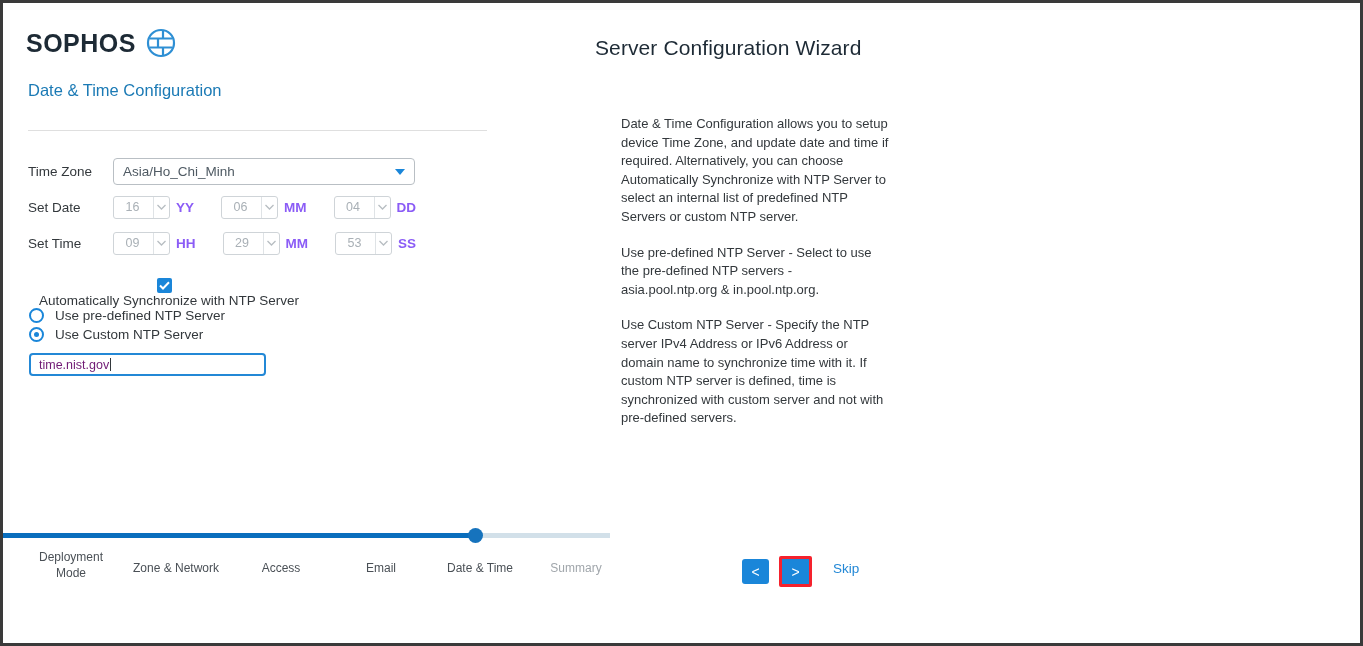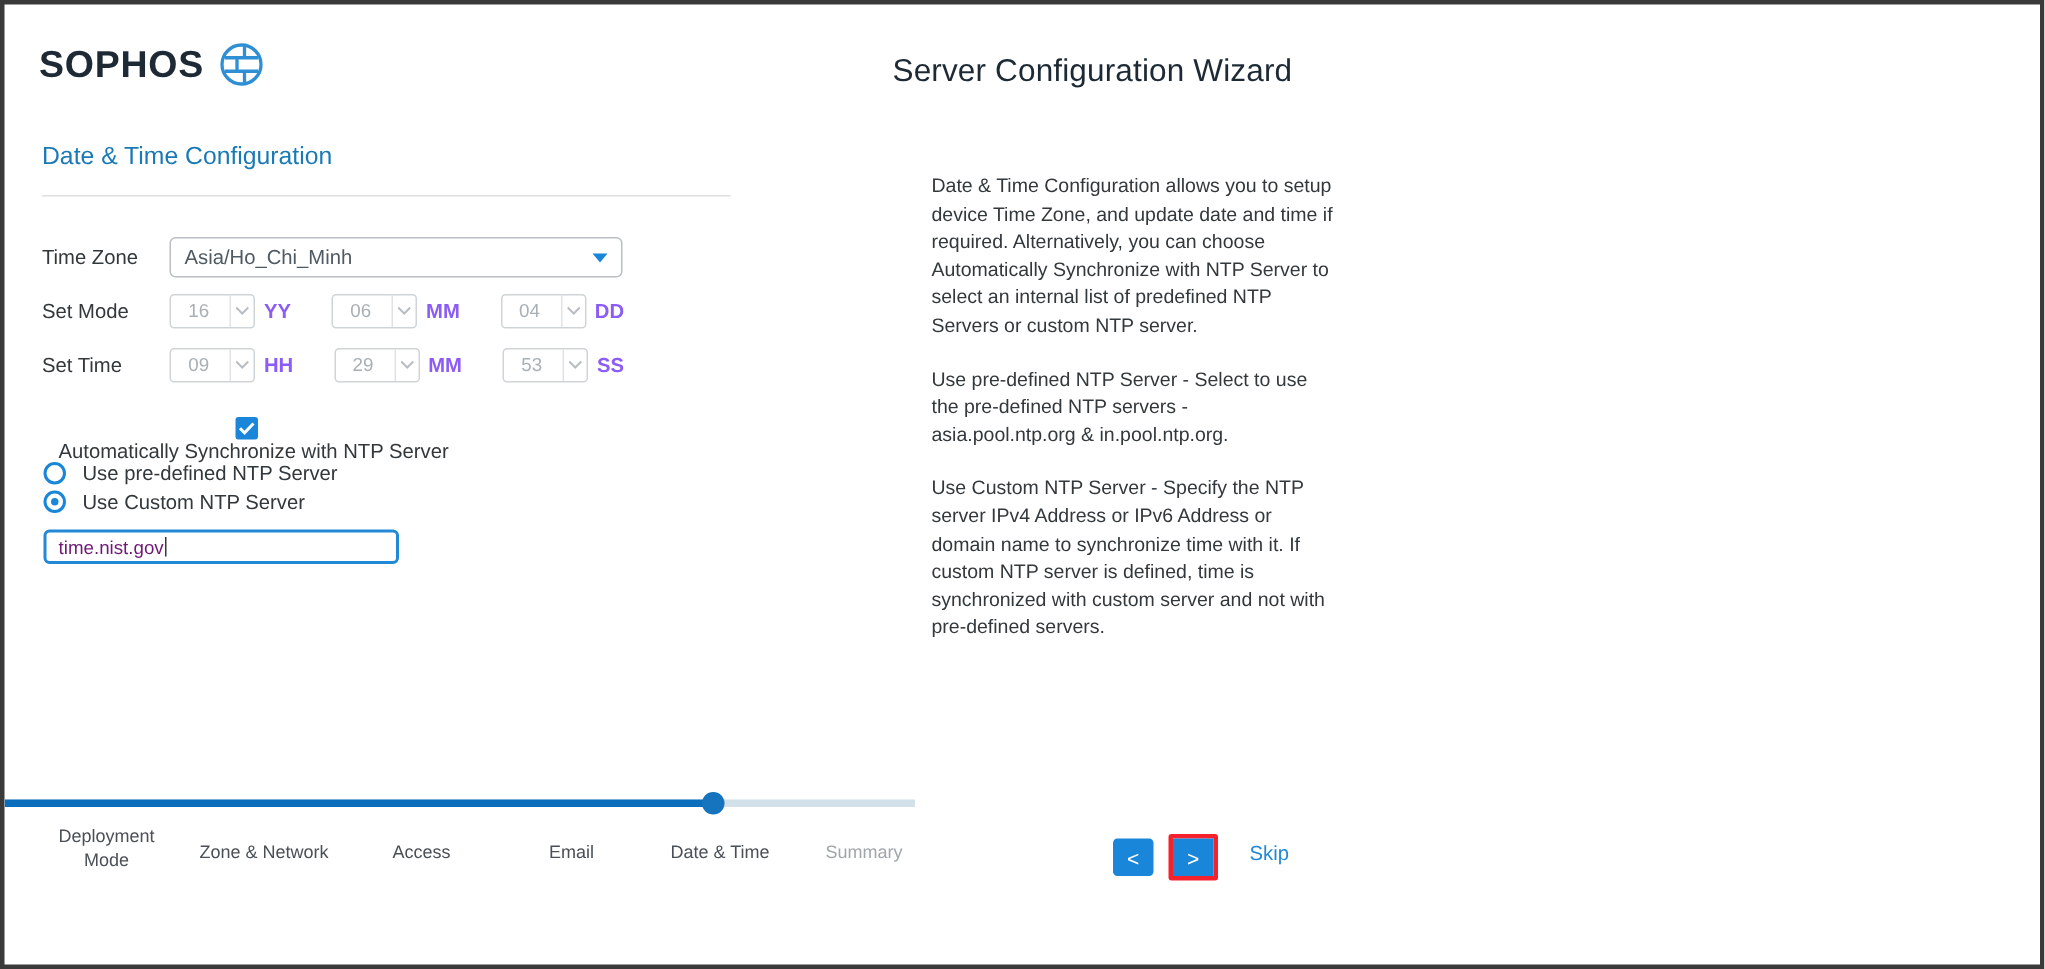--- a/index.html
+++ b/index.html
@@ -45,21 +45,21 @@
     top: 33px;
     font-size: 21px;
     color: #1d2a35;
     letter-spacing: 0.1px;
   }
 
   
   .section-title {
     position: absolute;
     left: 25px;
-    top: 92px;
+    top: 78px;
     font-size: 16.5px;
     color: #1b7ab5;
   }
   .section-rule {
     position: absolute;
     left: 25px;
     top: 127px;
     width: 459px;
     height: 1px;
     background: #dfdfdf;
@@ -352,21 +352,21 @@
 
     <div class="row">
       <div class="row-label">Time Zone</div>
       <div class="tz-select">
         <span>Asia/Ho_Chi_Minh</span>
         <span class="tz-caret"></span>
       </div>
     </div>
 
     <div class="row">
-      <div class="row-label">Set Mode</div>
+      <div class="row-label">Set Date</div>
       <div class="mini-group">
         <div class="mini-select">
           <span class="mini-value">16</span>
           <span class="mini-arrow">
             <svg width="9" height="6" viewBox="0 0 9 6">
                 <path d="M0.5 1 L4.5 5 L8.5 1" fill="none" stroke="#b7bdc2" stroke-width="1.3"></path>
               </svg>
           </span>
         </div>
         <span class="mini-unit">YY</span>

